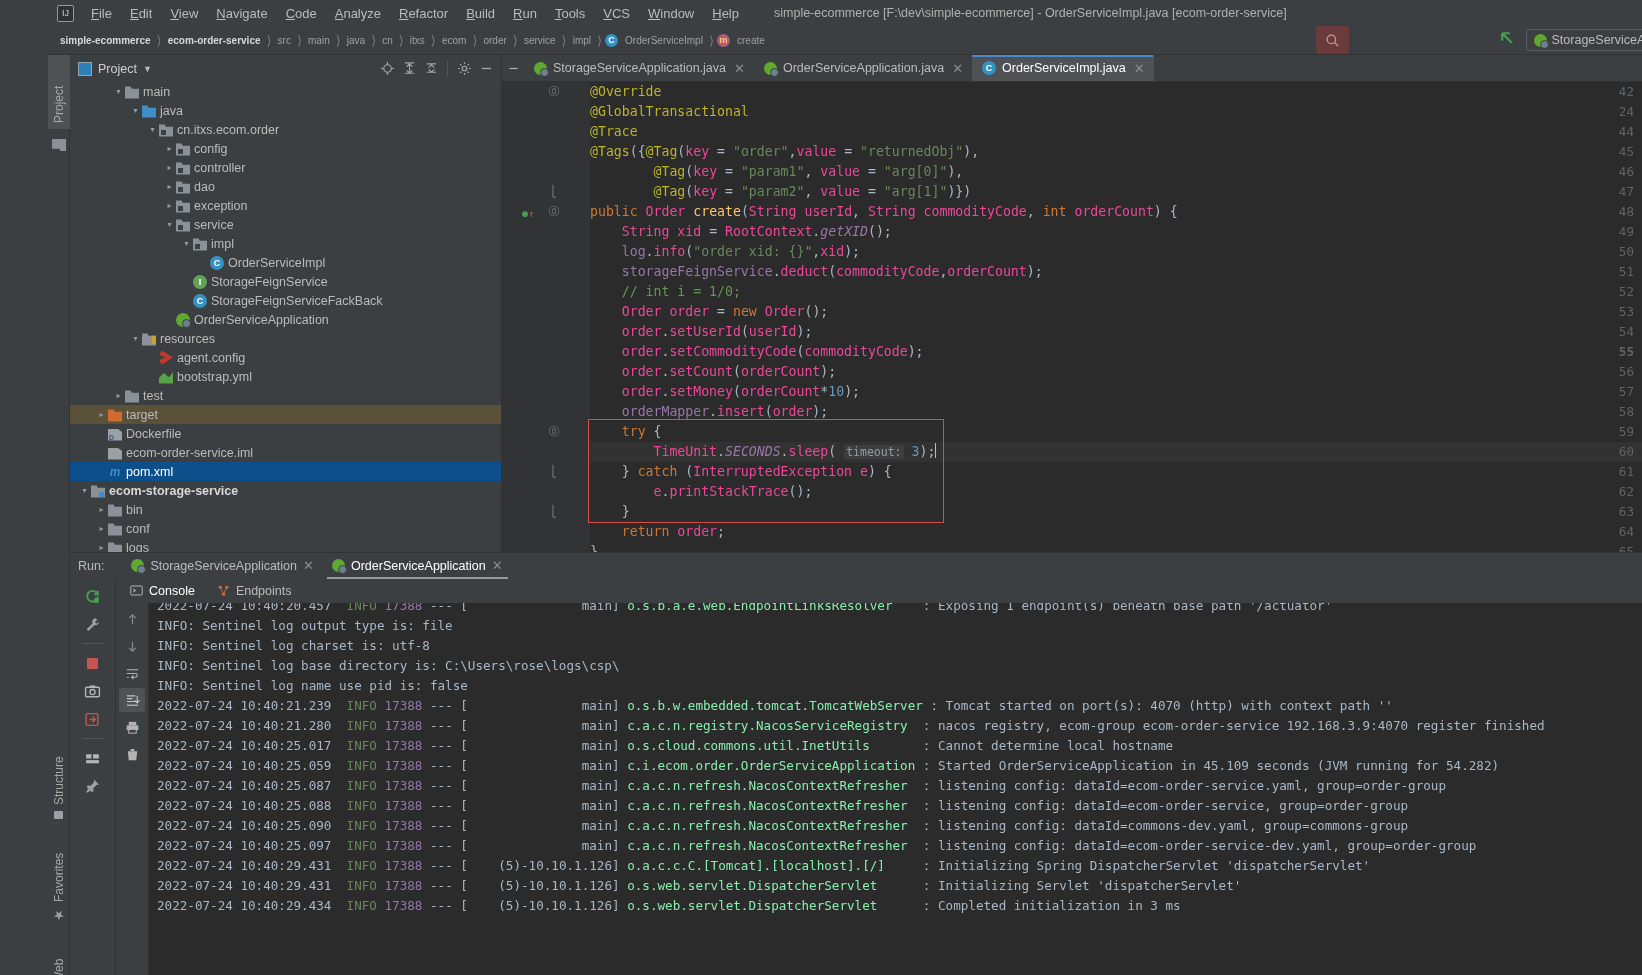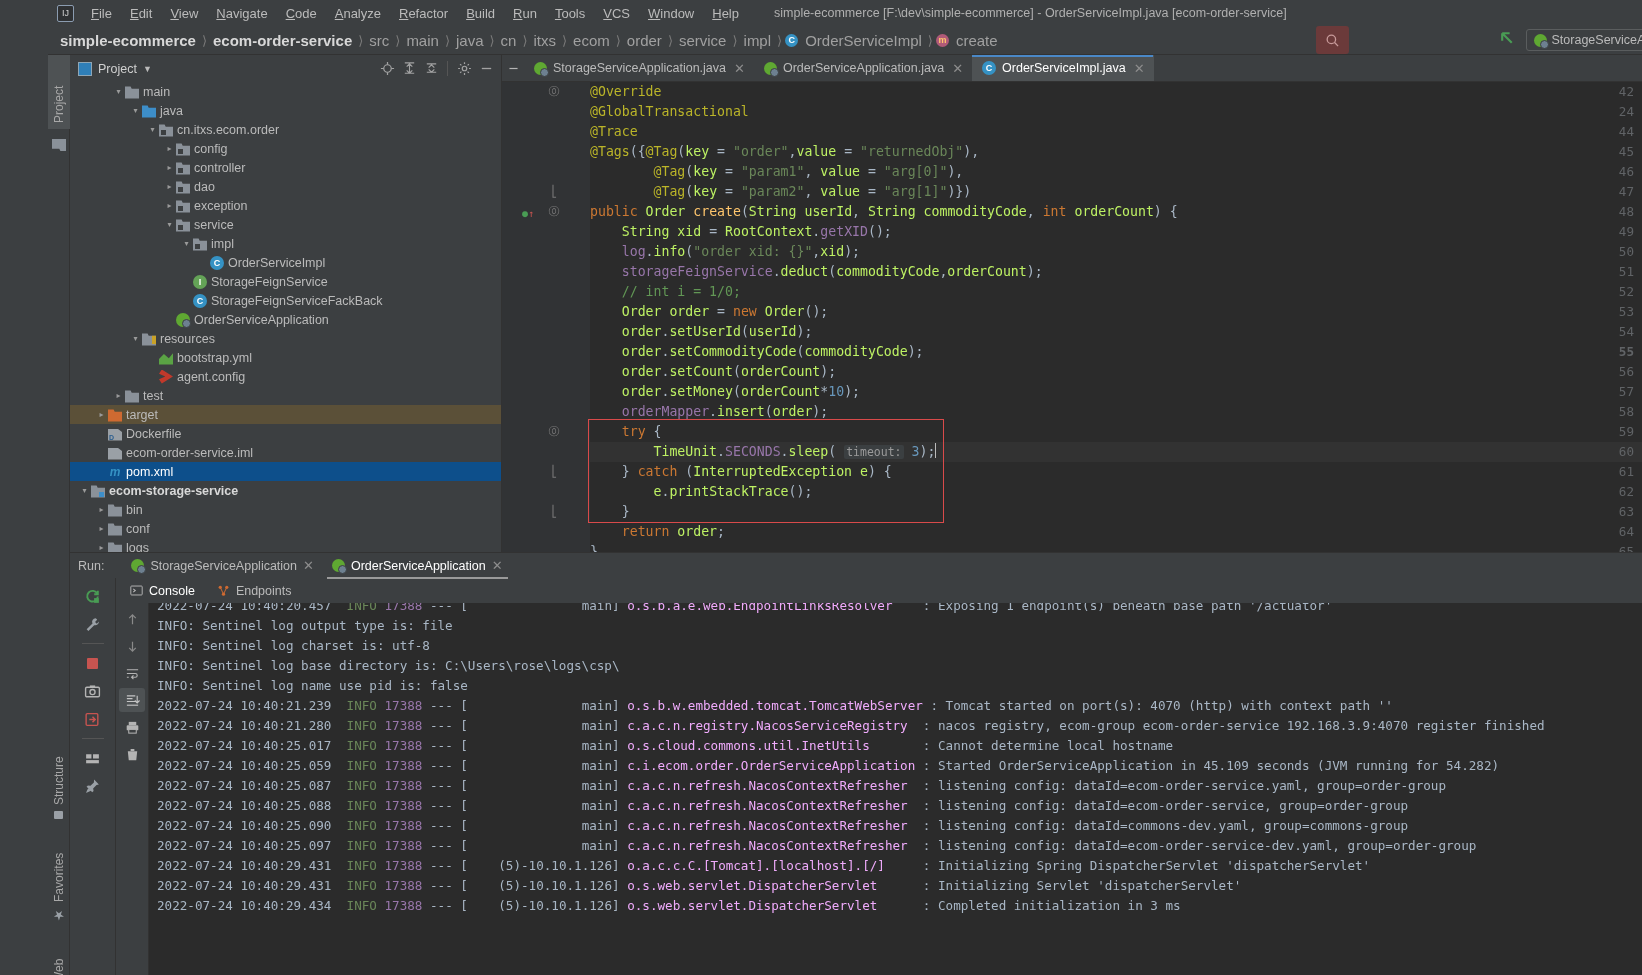--- a/index.html
+++ b/index.html
@@ -33,21 +33,21 @@
     margin-left:26px; color:#b0b0b0; font-size:12.5px; white-space:nowrap;
   }
 
   
   .navbar{
     position:absolute; left:0; top:26px; width:1642px; height:29px;
     background:#3c3f41; display:flex; align-items:center; padding-left:9px;
     border-bottom:1px solid #323232;
   }
   .crumb{ display:flex; align-items:center; white-space:nowrap; }
-  .crumb .txt{ font-size:15px; color:#a9b7c6; padding:2px 3px; }
+  .crumb .txt{ font-size:10px; color:#a9b7c6; padding:2px 3px; }
   .crumb.bold .txt{ font-weight:bold; color:#d8d8d8; }
   .crumb .sep{ color:#7a7a7a; margin:0 3px; font-size:13px; }
   .crumb .dim{ color:#a0a0a0; }
   .cicon{
     width:13px;height:13px;border-radius:50%;margin-right:4px;
     display:inline-flex;align-items:center;justify-content:center;
     font-size:9px;font-weight:bold;color:#ffffff;
   }
   .cicon.cls{ background:#3592c4; }
   .cicon.mth{ background:#b05a78; }
@@ -186,23 +186,23 @@
   }
   .redbox{
     position:absolute; border:1px solid #d94a4a; pointer-events:none;
   }
   .kw{ color:#cc7832; }
   .ann{ color:#bbb529; }
   .str{ color:#6a8759; }
   .num{ color:#6897bb; }
   .cmt{ color:#629755; }
   .fld{ color:#9876aa; }
-  .sfld{ color:#9876aa; }
+  .sfld{ color:#9876aa; font-style:italic; }
   .mth{ color:#ffc66d; }
-  .ident{ color:#bef264; }
+  .ident{ color:#ec4899; }
   .hint{ background:#3b3f41; color:#9a9a9a; font-size:11.5px; padding:0 2px; border-radius:2px; }
   .cursor{ display:inline-block; width:1px; height:15px; background:#bbbbbb; vertical-align:-2px; }
 
   .ed-scroll{
     position:absolute; right:0; top:0; width:13px; height:100%; background:#2b2b2b;
   }
   .ed-scroll .thumb{
     position:absolute; left:3px; width:7px; background:#4e5254; border-radius:3px;
   }
 
@@ -259,21 +259,21 @@
   .console{
     flex:1; background:#2b2b2b; overflow:hidden; position:relative;
     font-family:"DejaVu Sans Mono","Liberation Mono",monospace;
     font-size:12.6px; line-height:20px; padding-top:2px;
     border-left:1px solid #323232;
   }
   .cline{ white-space:pre; padding-left:8px; color:#a9b7c6; height:20px; }
   .c-ts{ color:#a9b7c6; }
   .c-info{ color:#6a8759; }
   .c-pid{ color:#9876aa; }
-  .c-logger{ color:#f0abfc; }
+  .c-logger{ color:#86efac; }
   .c-msg{ color:#a9b7c6; }
   .c-plain{ color:#a9b7c6; }
 </style>
 </head>
 <body>
 
 <div class="app">
 
   <div class="menubar">
     <div class="ij-logo">IJ</div>
@@ -491,27 +491,27 @@
           <span class="ico spring"></span>
           <span class="nm">OrderServiceApplication</span>
         </div>
         <div class="trow" style="padding-left: 59px;">
           <span class="arrow">▾</span>
           <span class="ico folder-res"></span>
           <span class="nm">resources</span>
         </div>
         <div class="trow" style="padding-left: 76px;">
           <span class="arrow"></span>
+          <span class="ico cfgfile"></span>
+          <span class="nm">agent.config</span>
+        </div>
+        <div class="trow" style="padding-left: 76px;">
+          <span class="arrow"></span>
           <span class="ico yml"></span>
           <span class="nm">bootstrap.yml</span>
-        </div>
-        <div class="trow" style="padding-left: 76px;">
-          <span class="arrow"></span>
-          <span class="ico cfgfile"></span>
-          <span class="nm">agent.config</span>
         </div>
         <div class="trow" style="padding-left: 42px;">
           <span class="arrow">▸</span>
           <span class="ico folder"></span>
           <span class="nm">test</span>
         </div>
         <div class="trow sel-brown" style="padding-left: 25px;">
           <span class="arrow">▸</span>
           <span class="ico folder-orange"></span>
           <span class="nm">target</span>

